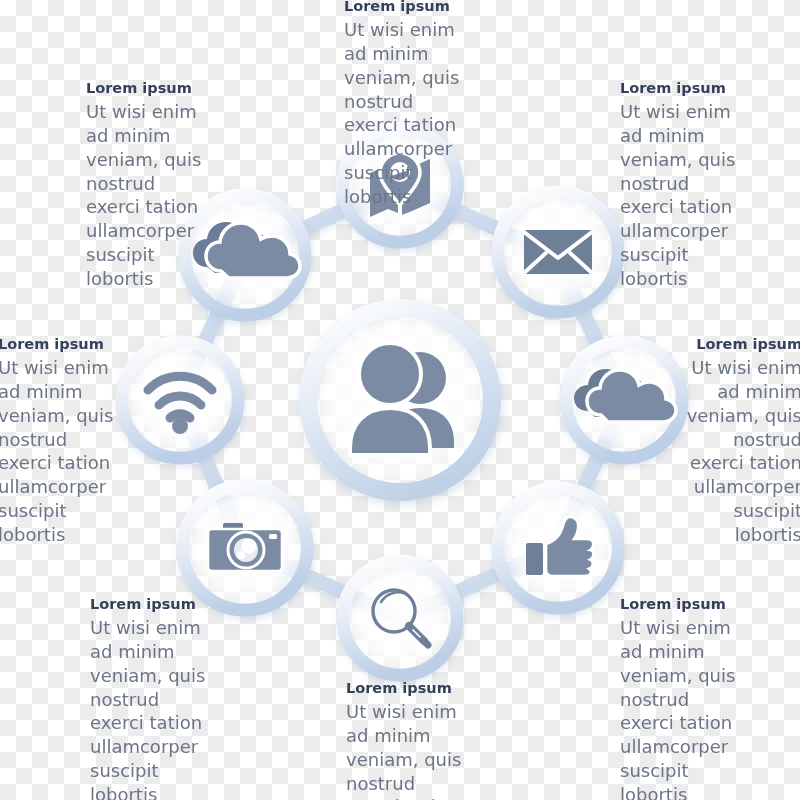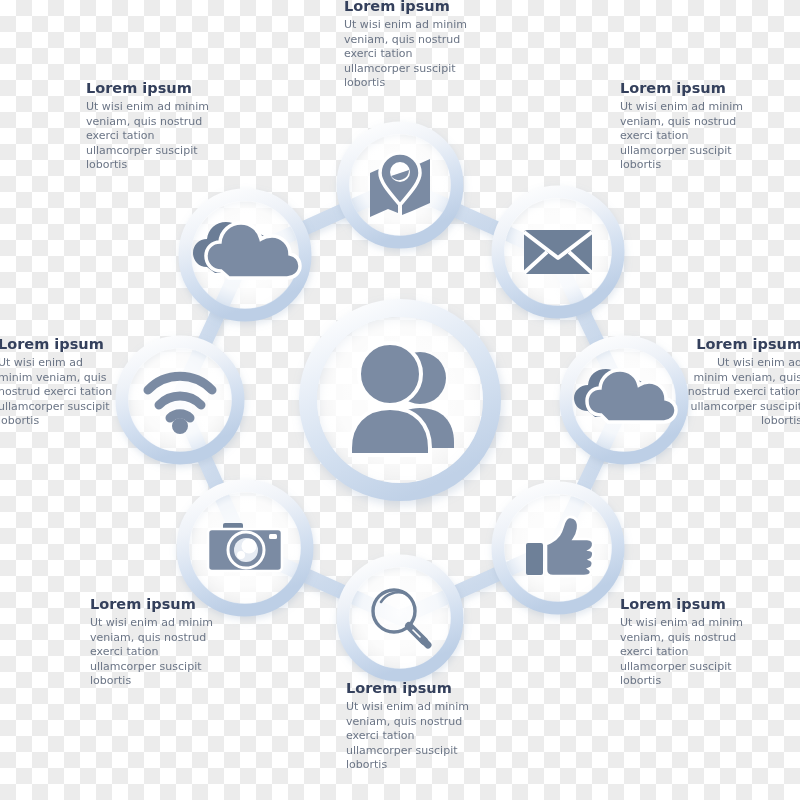--- a/index.html
+++ b/index.html
@@ -38,21 +38,21 @@
   }
   .text-block .tb-title {
     font-size: 14.5px;
     font-weight: bold;
     color: #34405c;
     line-height: 1.2;
     margin: 0 0 3px 0;
     white-space: nowrap;
   }
   .text-block .tb-body {
-    font-size: 11px;
+    font-size: 18px;
     color: #6b7586;
     line-height: 1.32;
     margin: 0;
   }
 
   .align-left   { text-align: left; }
   .align-right  { text-align: right; }
 
   
   #cap-top      { left: 344px; top: -2px;  width: 124px; }

